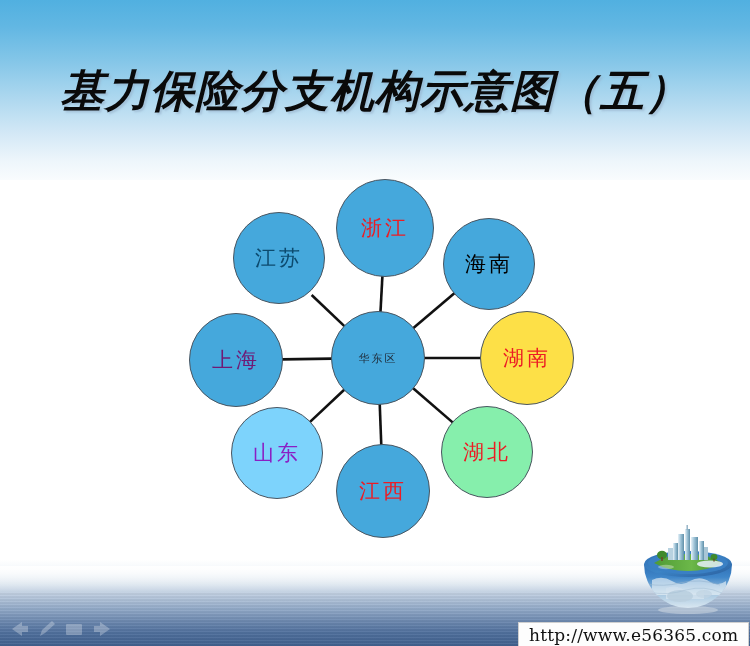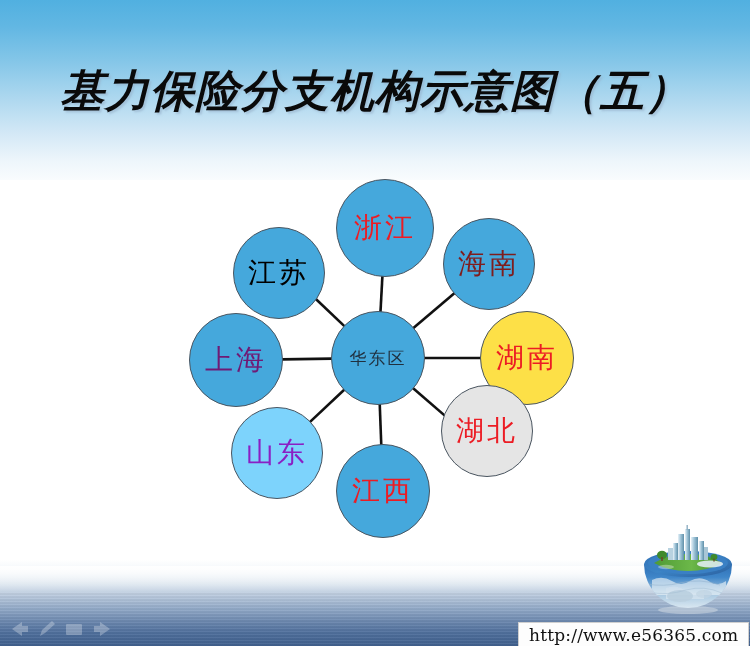--- a/index.html
+++ b/index.html
@@ -120,28 +120,28 @@
     position: absolute;
     box-sizing: border-box;
     border-radius: 50%;
     background: #45a8dc;
     border: 1.4px solid #4a5560;
     display: flex;
     align-items: center;
     justify-content: center;
     text-align: center;
     font-family: "DejaVu Serif", "Liberation Serif", serif;
-    font-size: 28px;
+    font-size: 21px;
     line-height: 1;
     letter-spacing: 3px;
     white-space: nowrap;
   }
 
   .node-center {
-    font-size: 17px;
+    font-size: 11px;
     color: #20303f;
     letter-spacing: 2px;
   }
 
   .node-leaf {
     color: #ec1c24;
   }
 
   .node-purple {
     color: #8a1fc4;
@@ -202,39 +202,39 @@
         <line x1="412.8354076106635" y1="388.0415441780034" x2="452.9218838591336" y2="422.61153286934456" stroke="#111111" stroke-width="2.6" stroke-linecap="butt"></line>
         <line x1="379.72810256910014" y1="403.9675283380635" x2="381.27189743089986" y2="445.0324716619365" stroke="#111111" stroke-width="2.6" stroke-linecap="butt"></line>
         <line x1="344.4930624304967" y1="389.5164264267605" x2="309.77852588320974" y2="422.16871327816904" stroke="#111111" stroke-width="2.6" stroke-linecap="butt"></line>
         <line x1="332.00456190807887" y1="358.6478230717172" x2="281.99543809192113" y2="359.3521769282828" stroke="#111111" stroke-width="2.6" stroke-linecap="butt"></line>
         <line x1="344.6416144650765" y1="326.3263814112848" x2="311.63320324068604" y2="294.9850616628736" stroke="#111111" stroke-width="2.6" stroke-linecap="butt"></line>
       </svg>
     <div id="nodes-layer">
         <div class="node node-leaf" style="left: 336px; top: 179px; width: 98px; height: 98px; background: rgb(69, 168, 220); border-color: rgb(74, 85, 96); color: rgb(236, 28, 36);">
           <span>浙江</span>
         </div>
-        <div class="node node-leaf" style="left: 443px; top: 218px; width: 92px; height: 92px; background: rgb(69, 168, 220); border-color: rgb(74, 85, 96); color: #7f1d1d;">
+        <div class="node node-leaf" style="left: 443px; top: 218px; width: 92px; height: 92px; background: rgb(69, 168, 220); border-color: rgb(74, 85, 96); color: #000000;">
           <span>海南</span>
         </div>
         <div class="node node-leaf" style="left: 480px; top: 311px; width: 94px; height: 94px; background: #fde047; border-color: rgb(74, 85, 96); color: rgb(236, 28, 36);">
           <span>湖南</span>
         </div>
-        <div class="node node-leaf" style="left: 441px; top: 385px; width: 92px; height: 92px; background: #e5e5e5; border-color: rgb(74, 85, 96); color: rgb(236, 28, 36);">
+        <div class="node node-leaf" style="left: 441px; top: 406px; width: 92px; height: 92px; background: #86efac; border-color: rgb(74, 85, 96); color: rgb(236, 28, 36);">
           <span>湖北</span>
         </div>
         <div class="node node-leaf" style="left: 336px; top: 444px; width: 94px; height: 94px; background: rgb(69, 168, 220); border-color: rgb(74, 85, 96); color: rgb(236, 28, 36);">
           <span>江西</span>
         </div>
         <div class="node node-leaf node-purple" style="left: 231px; top: 407px; width: 92px; height: 92px; background: #7dd3fc; border-color: rgb(74, 85, 96); color: rgb(138, 31, 196);">
           <span>山东</span>
         </div>
         <div class="node node-leaf" style="left: 189px; top: 313px; width: 94px; height: 94px; background: rgb(69, 168, 220); border-color: rgb(74, 85, 96); color: #701a75;">
           <span>上海</span>
         </div>
-        <div class="node node-leaf" style="left: 233px; top: 227px; width: 92px; height: 92px; background: rgb(69, 168, 220); border-color: rgb(74, 85, 96); color: #000000;">
+        <div class="node node-leaf" style="left: 233px; top: 212px; width: 92px; height: 92px; background: rgb(69, 168, 220); border-color: rgb(74, 85, 96); color: #0c4a6e;">
           <span>江苏</span>
         </div>
         <div class="node node-center" style="left: 331px; top: 311px; width: 94px; height: 94px; background: rgb(69, 168, 220); border-color: rgb(74, 85, 96); color: rgb(32, 48, 63);">
           <span>华东区</span>
         </div>
       </div>
   </div>
 
   <svg class="logo" viewBox="0 0 104 92">
     <defs>

